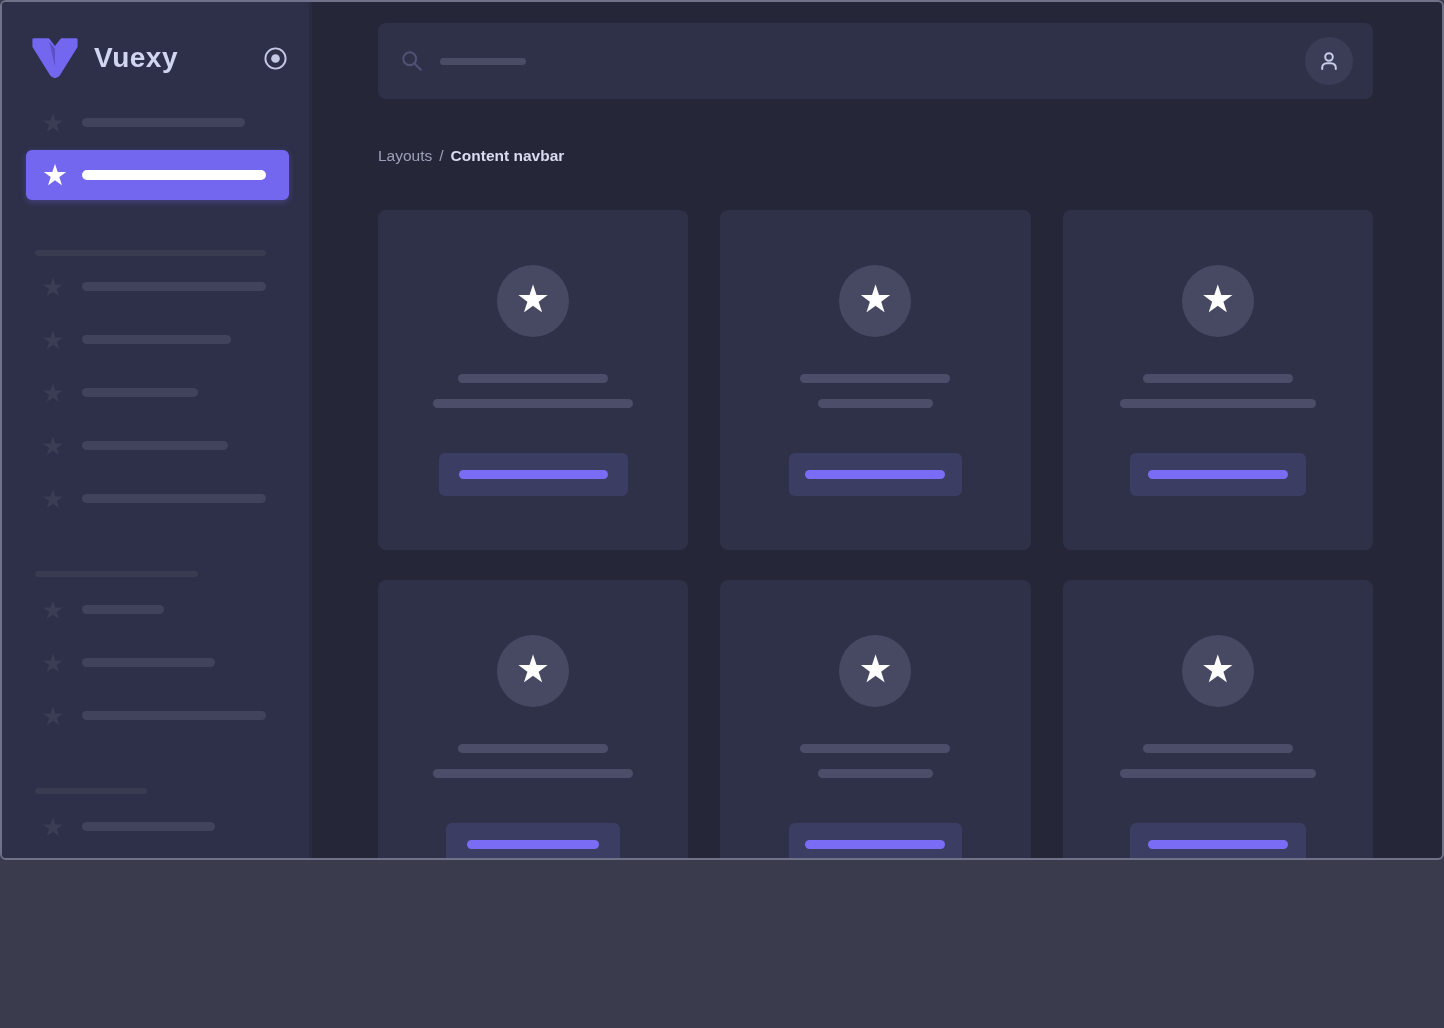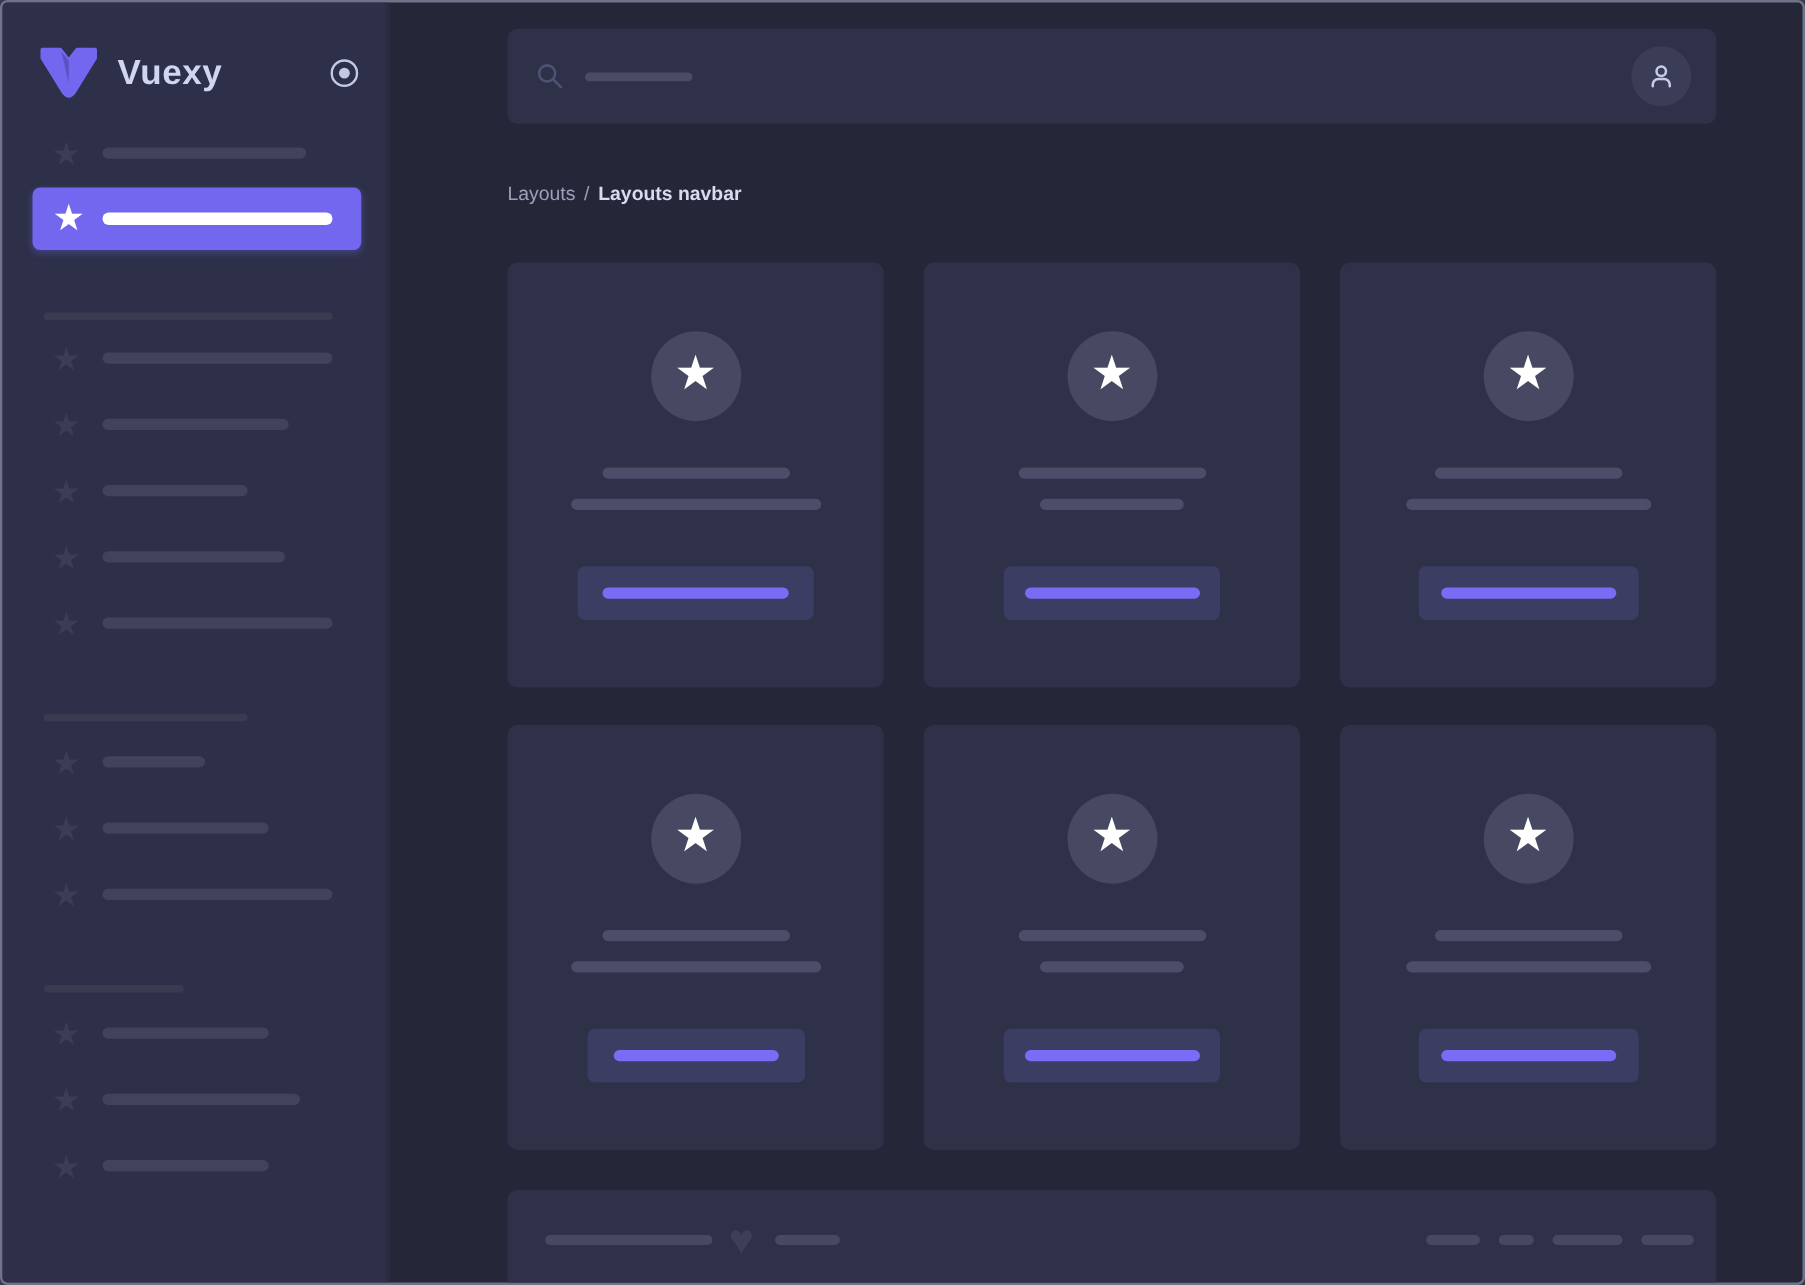--- a/index.html
+++ b/index.html
@@ -11,24 +11,23 @@
     --icon-light:#c5c8e4; --crumb-gray:#9da0ba; --crumb-bold:#d9dbf1;
     --logo-text:#d2d5f0; --heart:#3d3f58; --foot-bar:#474962;
     --frame-border:#707289;
   }
   *{box-sizing:border-box;margin:0;padding:0;}
   body{
     width:1444px;height:1028px;overflow:hidden;background:#3a3b4d;
     font-family:"Liberation Sans","DejaVu Sans",sans-serif;
   }
   .frame{
-    width:1444px;height:1028px;border:2px solid var(--frame-border);
+    width:1444px;height:860px;border:2px solid var(--frame-border);
     border-radius:6px;overflow:hidden;background:var(--page-bg);
     display:flex;
-    gap:28px;
   }
   
   .sidebar{
     width:310px;flex-shrink:0;height:100%;background:var(--sidebar-bg);
     box-shadow:inset -3px 0 0 rgba(0,0,0,0.10);
   }
   .logo-row{display:flex;align-items:center;margin:32px 24px 0 28px;height:48px;}
   .logo-mark{width:50px;height:46px;display:block;}
   .logo-text{
     margin-left:14px;font-size:28px;font-weight:700;color:var(--logo-text);
@@ -203,21 +202,21 @@
         <svg class="person-icon" viewBox="0 0 26 26">
           <circle cx="13" cy="9" r="3.8" fill="none" stroke="#c9cce8" stroke-width="2"></circle>
           <path d="M6.2 21 v-1.2 a4.6 4.6 0 0 1 4.6 -4.6 h4.4 a4.6 4.6 0 0 1 4.6 4.6 V21" fill="none" stroke="#c9cce8" stroke-width="2" stroke-linecap="round"></path>
         </svg>
       </div>
     </div>
 
     <div class="breadcrumb">
       <span class="parent">Layouts</span>
       <span class="sep">/</span>
-      <span class="current">Layouts navbar</span>
+      <span class="current">Content navbar</span>
     </div>
 
     <div class="grid">
 
       <div class="card">
         <div class="card-circle">
           <span class="star">★</span>
         </div>
         <span class="sk bar1" style="width: 150px;"></span>
         <span class="sk bar2" style="width: 200px;"></span>

